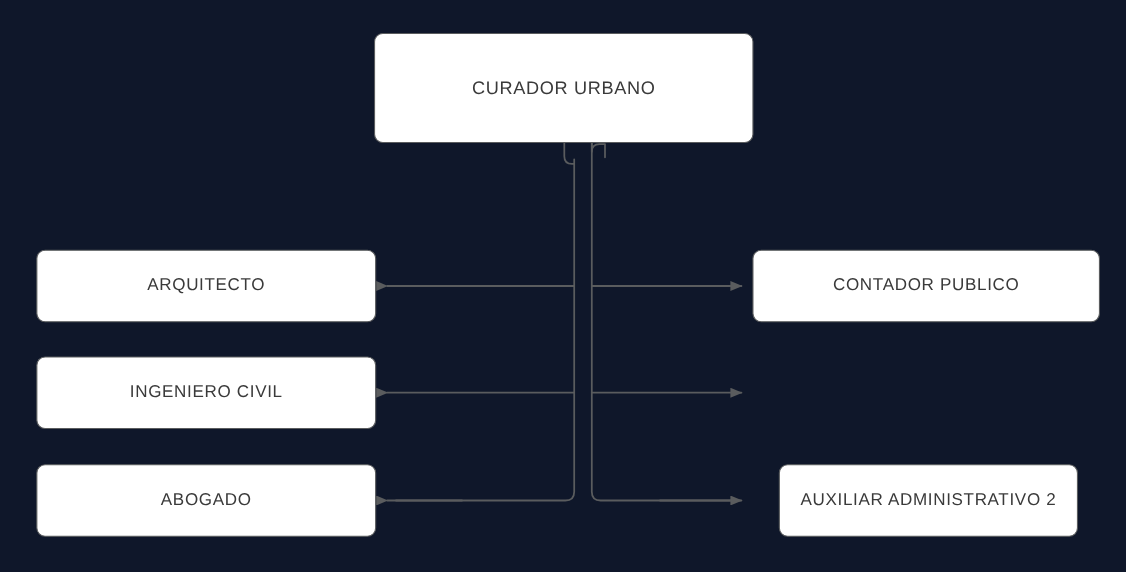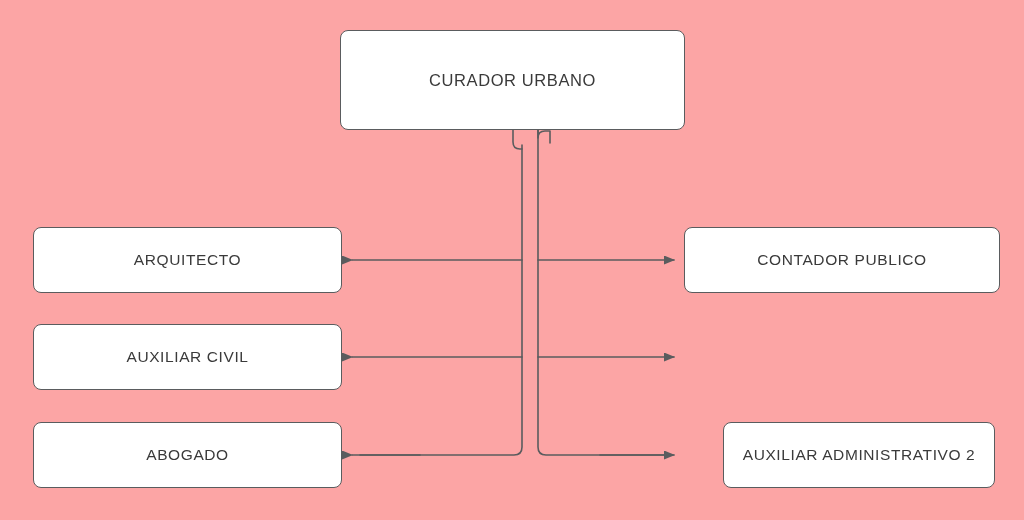--- a/index.html
+++ b/index.html
@@ -7,21 +7,21 @@
     padding: 0;
     background: #ffffff;
   }
   body {
     font-family: "Liberation Sans", sans-serif;
   }
   #canvas {
     position: relative;
     width: 1024px;
     height: 520px;
-    background: #fca5a5;
+    background: #0f172a;
     overflow: hidden;
   }
   #wires {
     position: absolute;
     left: 0;
     top: 0;
     width: 1024px;
     height: 520px;
     pointer-events: none;
   }
@@ -86,29 +86,29 @@
 
   <div class="node root" style="left:340px; top:30px; width:345px; height:100px;">
     <span class="node-label">CURADOR URBANO</span>
   </div>
 
   <div class="node" style="left:33px; top:227px; width:309px; height:66px;">
     <span class="node-label">ARQUITECTO</span>
   </div>
 
   <div class="node" style="left:33px; top:324px; width:309px; height:66px;">
-    <span class="node-label">AUXILIAR CIVIL</span>
+    <span class="node-label">INGENIERO CIVIL</span>
   </div>
 
   <div class="node" style="left:33px; top:422px; width:309px; height:66px;align-items:center;">
     <span class="node-label">ABOGADO</span>
   </div>
 
   <div class="node" style="left:684px; top:227px; width:316px; height:66px;">
     <span class="node-label">CONTADOR PUBLICO</span>
   </div>
 
 
-  <div class="node" style="left:723px; top:422px; width:272px; height:66px;">
+  <div class="node" style="left:708px; top:422px; width:272px; height:66px;">
     <span class="node-label">AUXILIAR ADMINISTRATIVO 2</span>
   </div>
 
 </div>
 
 </body></html>

